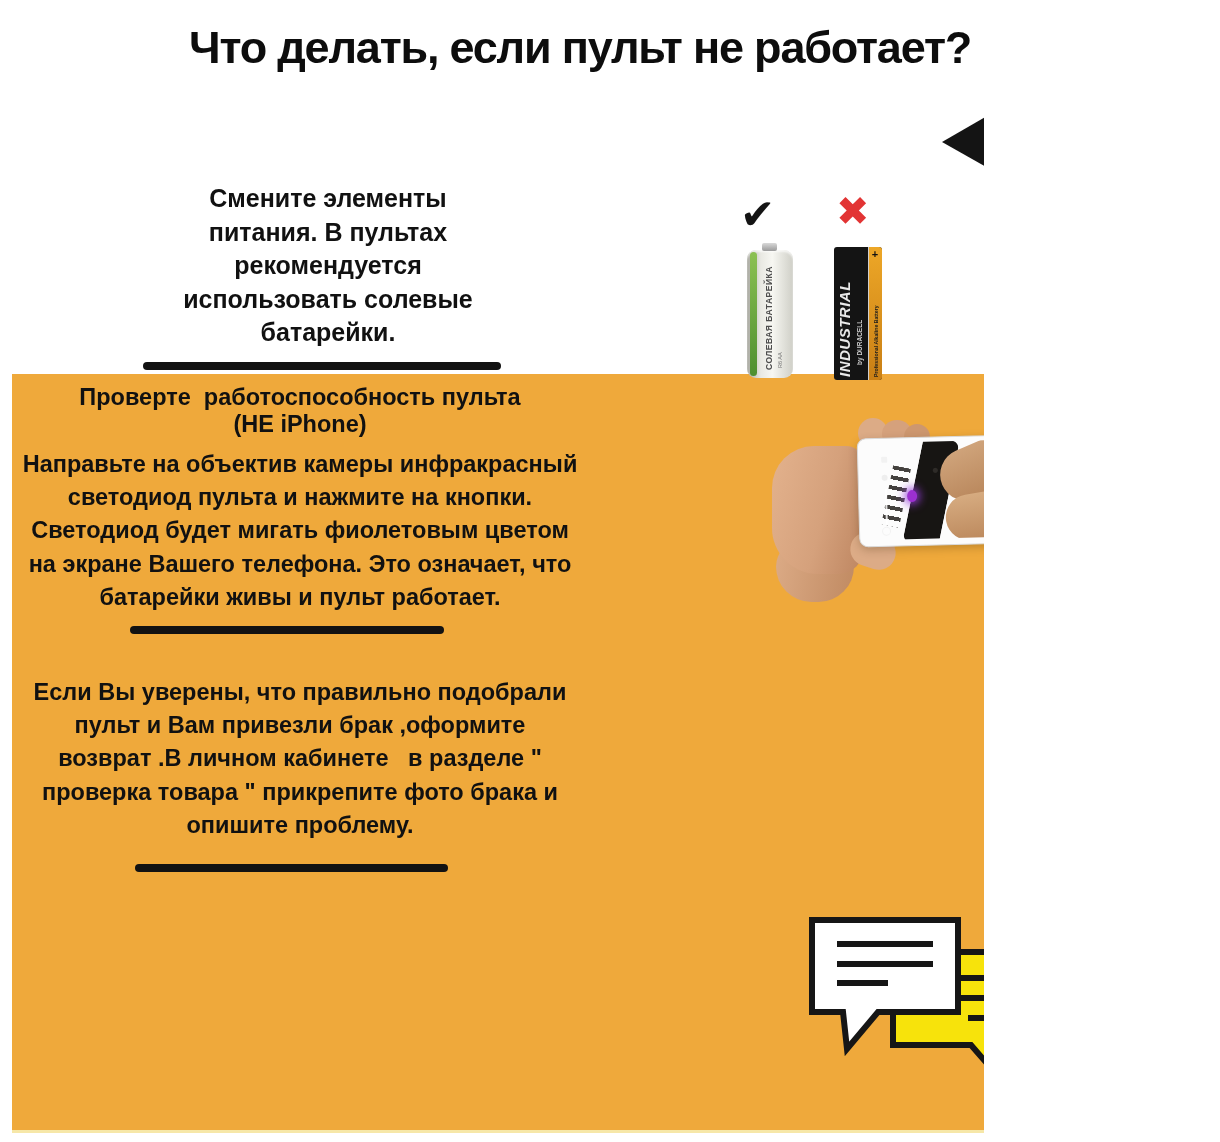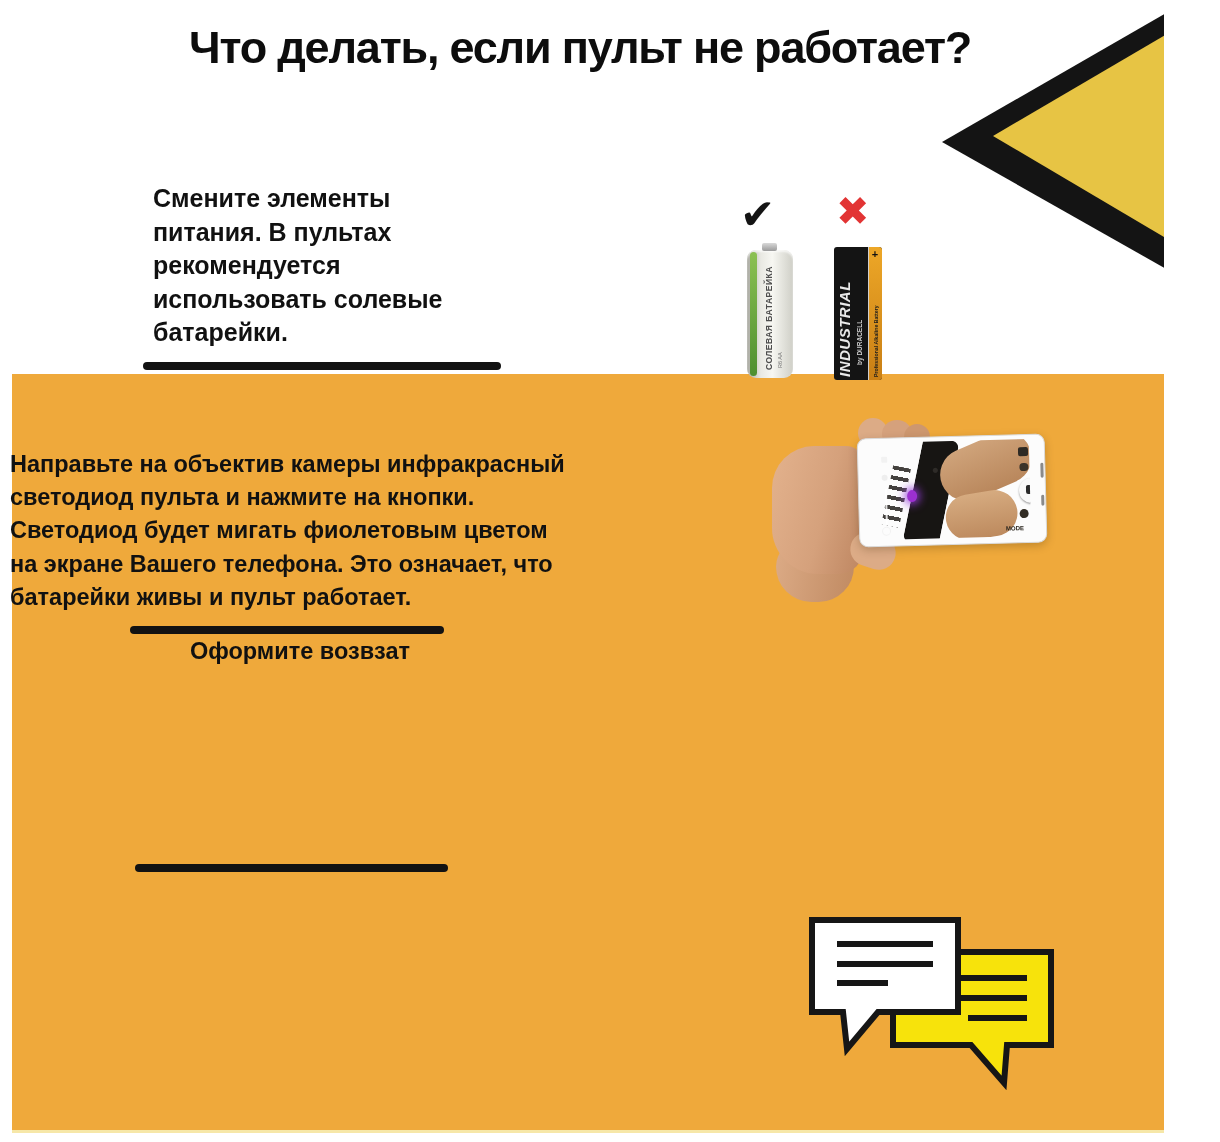--- a/index.html
+++ b/index.html
@@ -4,25 +4,25 @@
 <style>
   :root{
     --panel_orange:#EFA93B;
     --accent_yellow:#E7C444;
     --bubble_yellow:#F7E30B;
     --alert_red:#E23434;
     --ink:#111111;
   }
   html,body{margin:0;padding:0;background:#ffffff;}
   #canvas{
-    position:relative;width:1164px;height:1142px;background:#ffffff;
+    position:relative;width:984px;height:1142px;background:#ffffff;
     overflow:hidden;font-family:"Liberation Sans","DejaVu Sans",sans-serif;color:var(--ink);
   }
   .abs{position:absolute;}
-  .pre{white-space:pre-wrap;}
+  .pre{white-space:pre-wrap;text-align:center;}
   
   .title{left:0;top:22px;width:1160px;font-size:45px;font-weight:800;letter-spacing:-1.2px;
          text-align:center;color:#0d0d0d;}
   
   .panel{left:12px;top:374px;width:1198px;height:756px;background:var(--panel_orange);}
   .panel-fade{left:12px;top:1130px;width:1198px;height:3px;background:#f6e7a8;}
   
   .divider{height:8px;background:#121212;border-radius:4px;}
   
   .intro{left:153px;top:182px;width:350px;font-size:25px;line-height:33.5px;font-weight:700;}
@@ -123,20 +123,22 @@
     <div class="stripe"></div>
     <div class="sep"></div>
     <div class="plus">+</div>
     <div class="stripe-lbl vtext">Professional Alkaline Battery</div>
     <div class="brand vtext">INDUSTRIAL</div>
     <div class="byline vtext">by DURACELL</div>
   </div>
 
   <div class="abs divider" style="left:143px;top:362px;width:358px"></div>
 
+  <div class="abs sec-heading pre" style="top:384px">Проверте  работоспособность пульта
+(НЕ iPhone)</div>
   <div class="abs sec-body pre" style="top:448px">Направьте на объектив камеры инфракрасный
 светодиод пульта и нажмите на кнопки.
 Светодиод будет мигать фиолетовым цветом
 на экране Вашего телефона. Это означает, что
 батарейки живы и пульт работает.</div>
 
   <div class="abs photo">
     <div class="hand-wrist"></div>
     <div class="hand-palm"></div>
     <div class="finger-a"></div>
@@ -162,21 +164,25 @@
         <div class="ui-low-icon"></div>
         <div class="mode-lbl">MODE</div>
       </div>
       <div class="vol-a"></div>
       <div class="vol-b"></div>
     </div>
   </div>
 
   <div class="abs divider" style="left:130px;top:626px;width:314px"></div>
 
-  <div class="abs sec-heading" style="top:638px">Оформите возвзат</div>
+  <div class="abs sec-body pre" style="top:676px">Если Вы уверены, что правильно подобрали
+пульт и Вам привезли брак ,оформите
+возврат .В личном кабинете   в разделе "
+проверка товара " прикрепите фото брака и
+опишите проблему.</div>
 
   <div class="abs divider" style="left:135px;top:864px;width:313px"></div>
 
 
   <svg class="abs" style="left:808px;top:914px" width="285" height="178" viewBox="0 0 285 178">
     <path d="M85,38 H243 V131 H199 L196,169 L163,131 H85 Z" fill="#F7E30B" stroke="#161616" stroke-width="6"></path>
     <line x1="152" y1="64" x2="219" y2="64" stroke="#161616" stroke-width="6"></line>
     <line x1="152" y1="84" x2="219" y2="84" stroke="#161616" stroke-width="6"></line>
     <line x1="160" y1="104" x2="219" y2="104" stroke="#161616" stroke-width="6"></line>
     <path d="M4,6 H150 V98 H70 L39,135 L35,98 H4 Z" fill="#ffffff" stroke="#161616" stroke-width="6"></path>

